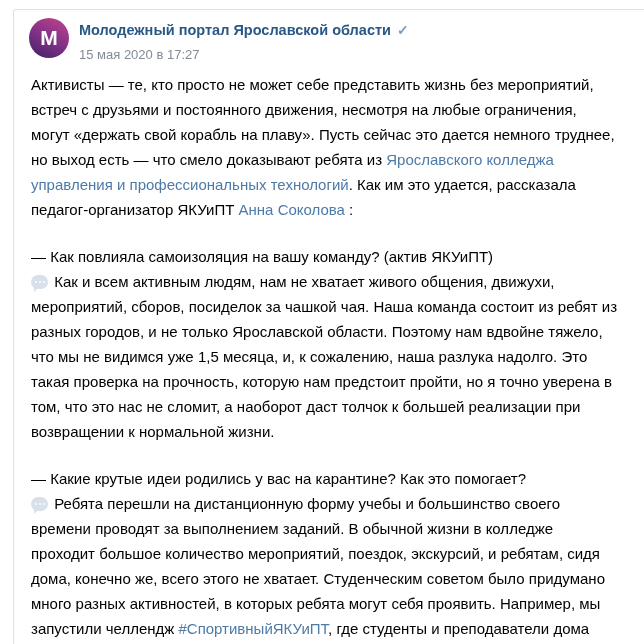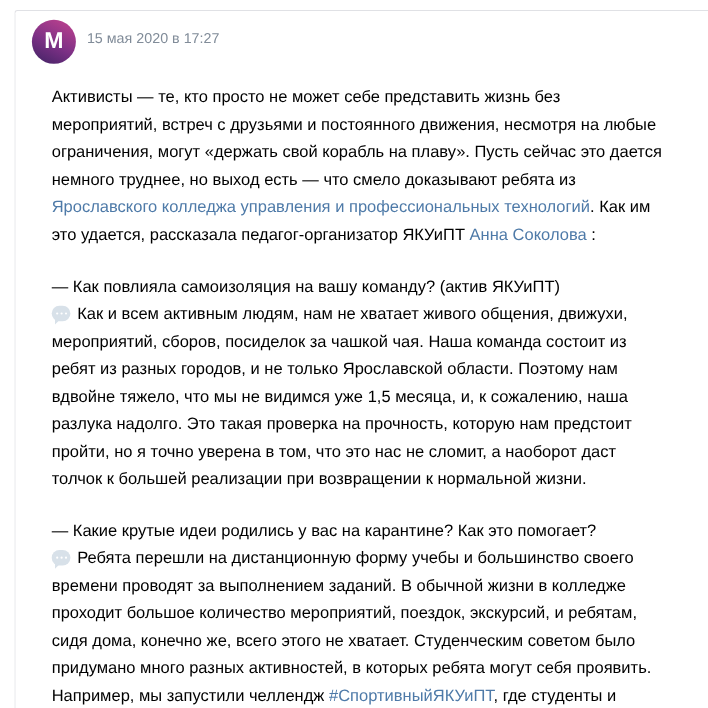--- a/index.html
+++ b/index.html
@@ -70,21 +70,21 @@
     text-decoration: none;
     display: inline-block;
   }
   .post-text {
     margin-top: 8px;
     font-size: 15px;
     line-height: 25px;
     color: var(--text, #000000);
     width: 592px;
   }
-  .paragraph { margin: 18px; }
+  .paragraph { margin: 2px; }
   .paragraph + .paragraph { margin-top: 22px; }
   .link {
     color: var(--link, #4e7aa8);
     text-decoration: none;
     cursor: pointer;
   }
   .emoji-bubble {
     display: inline-block;
     width: 17px;
     height: 14px;
@@ -114,20 +114,23 @@
     box-shadow: 4px 0 0 #fff, 8px 0 0 #fff;
   }
 </style>
 </head>
 <body>
 
 <div class="post-card">
   <div class="post-header">
     <div class="avatar">M</div>
     <div class="header-info">
+      <div>
+        <a class="community-name">Молодежный портал Ярославской области</a><span class="verified-icon">✓</span>
+      </div>
       <a class="post-date">15 мая 2020 в 17:27</a>
     </div>
   </div>
 
   <div class="post-text">
       <div class="paragraph"><span>Активисты — те, кто просто не может себе представить жизнь без мероприятий, встреч с друзьями и постоянного движения, несмотря на любые ограничения, могут «держать свой корабль на плаву». Пусть сейчас это дается немного труднее, но выход есть — что смело доказывают ребята из </span><a class="link">Ярославского колледжа управления и профессиональных технологий</a><span>. Как им это удается, рассказала педагог-организатор ЯКУиПТ </span><a class="link">Анна Соколова</a><span> :</span></div>
       <div class="paragraph"><span>— Как повлияла самоизоляция на вашу команду? (актив ЯКУиПТ)</span><br><span class="emoji-bubble"><span class="emoji-dots"></span></span><span> Как и всем активным людям, нам не хватает живого общения, движухи, мероприятий, сборов, посиделок за чашкой чая. Наша команда состоит из ребят из разных городов, и не только Ярославской области. Поэтому нам вдвойне тяжело, что мы не видимся уже 1,5 месяца, и, к сожалению, наша разлука надолго. Это такая проверка на прочность, которую нам предстоит пройти, но я точно уверена в том, что это нас не сломит, а наоборот даст толчок к большей реализации при возвращении к нормальной жизни.</span></div>
       <div class="paragraph"><span>— Какие крутые идеи родились у вас на карантине? Как это помогает?</span><br><span class="emoji-bubble"><span class="emoji-dots"></span></span><span> Ребята перешли на дистанционную форму учебы и большинство своего времени проводят за выполнением заданий. В обычной жизни в колледже проходит большое количество мероприятий, поездок, экскурсий, и ребятам, сидя дома, конечно же, всего этого не хватает. Студенческим советом было придумано много разных активностей, в которых ребята могут себя проявить. Например, мы запустили челлендж </span><a class="link">#СпортивныйЯКУиПТ</a><span>, где студенты и преподаватели дома выполняли спортивные упражнения и передавали эстафету друг другу, занимаемся подборками статей по саморазвитию, подборками ссылок на интересные прямые эфиры и развлечения. Присоединились к мировому</span></div>
     </div>
 </div>

